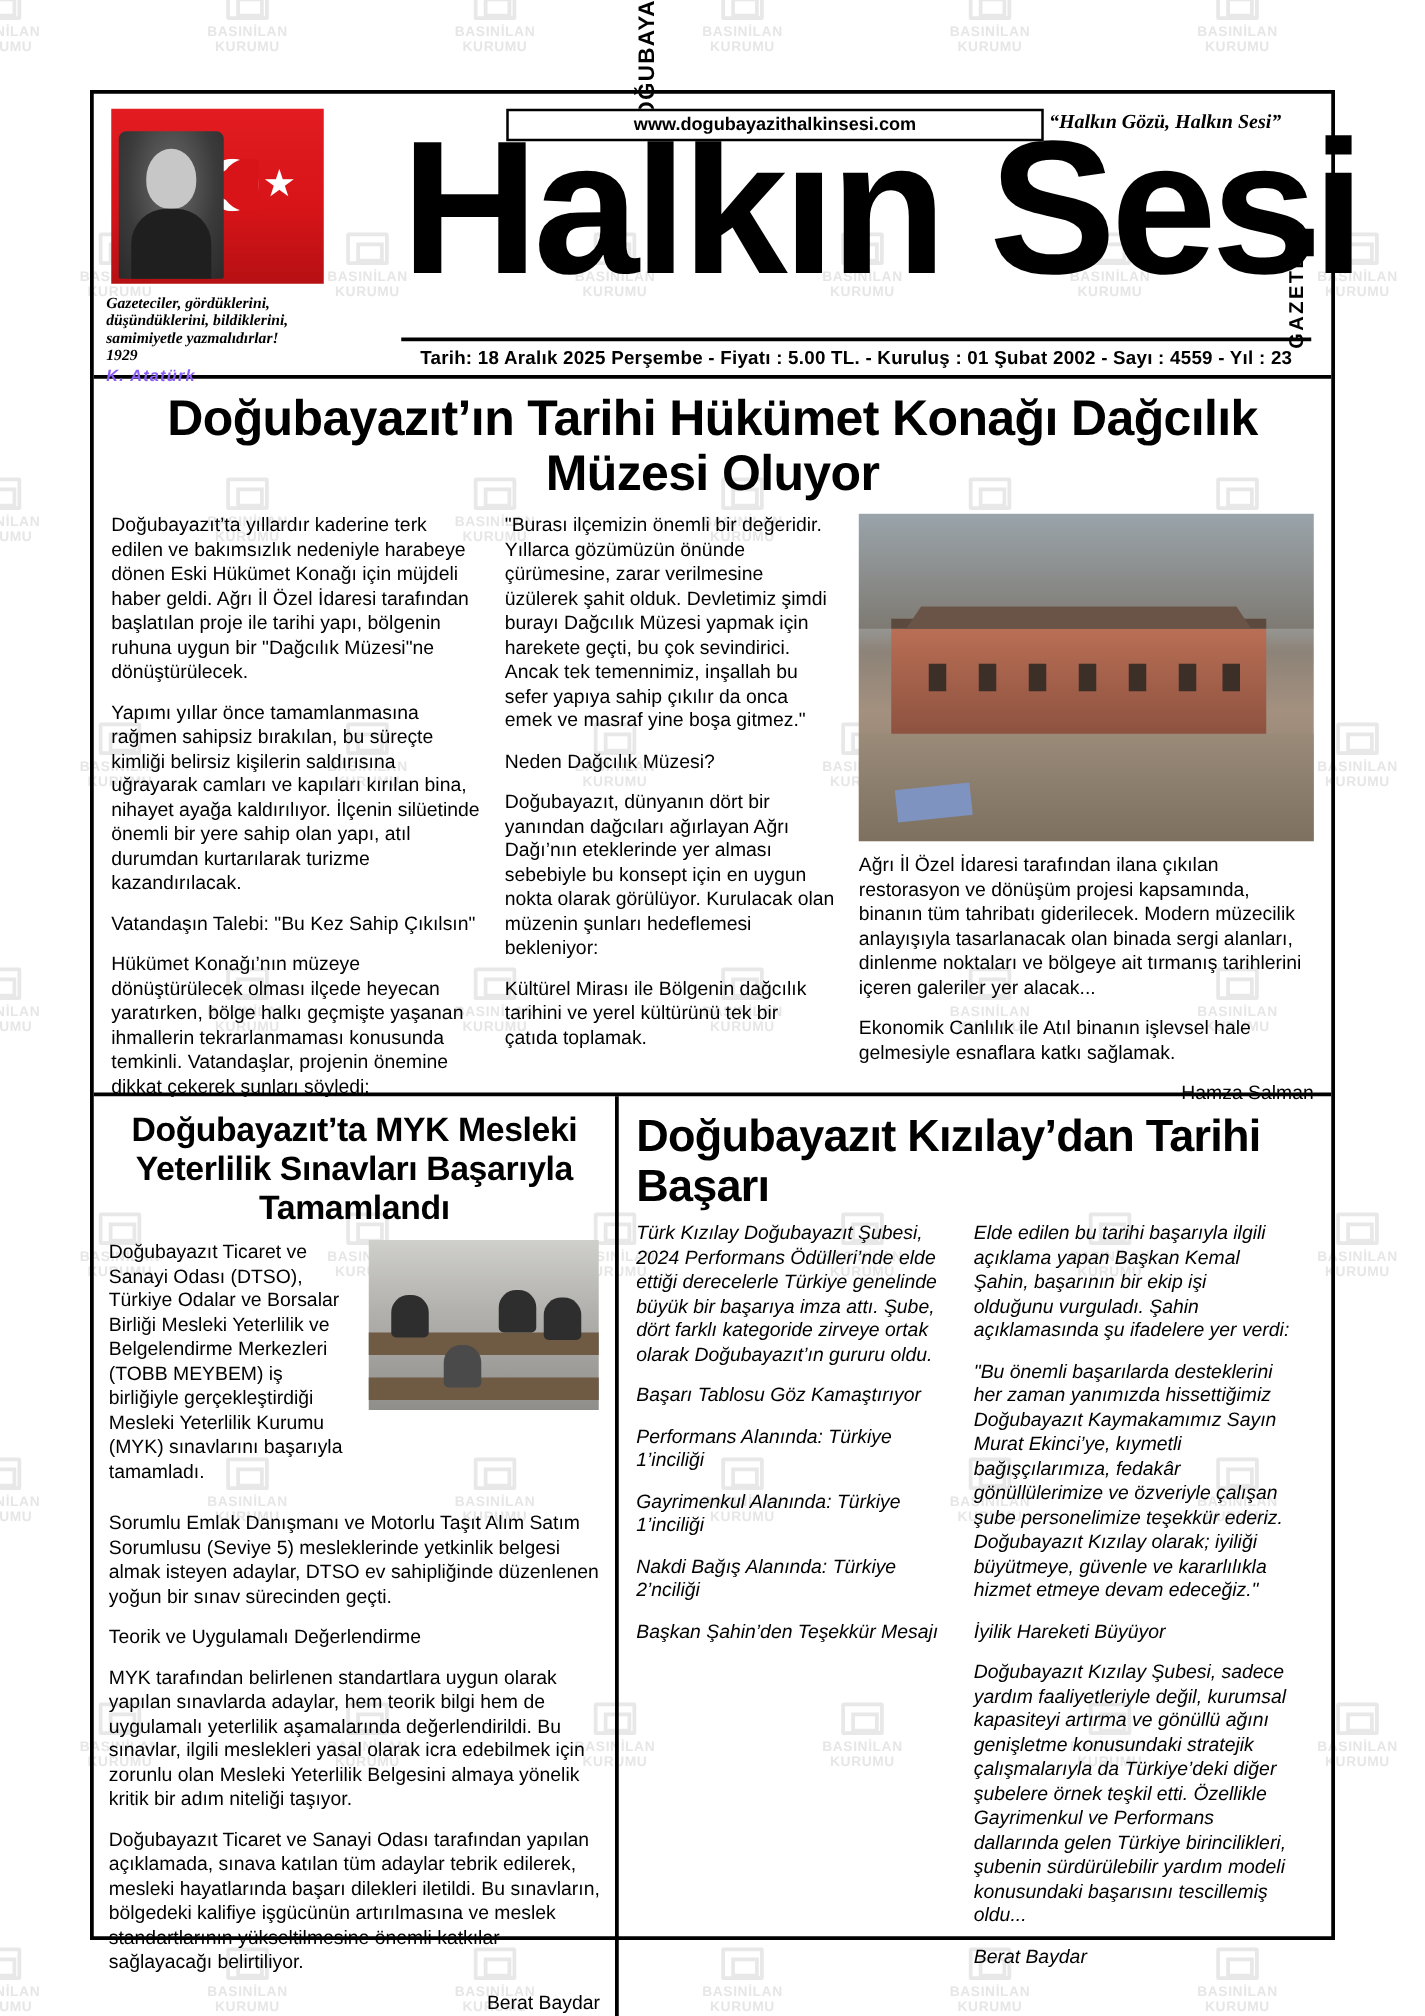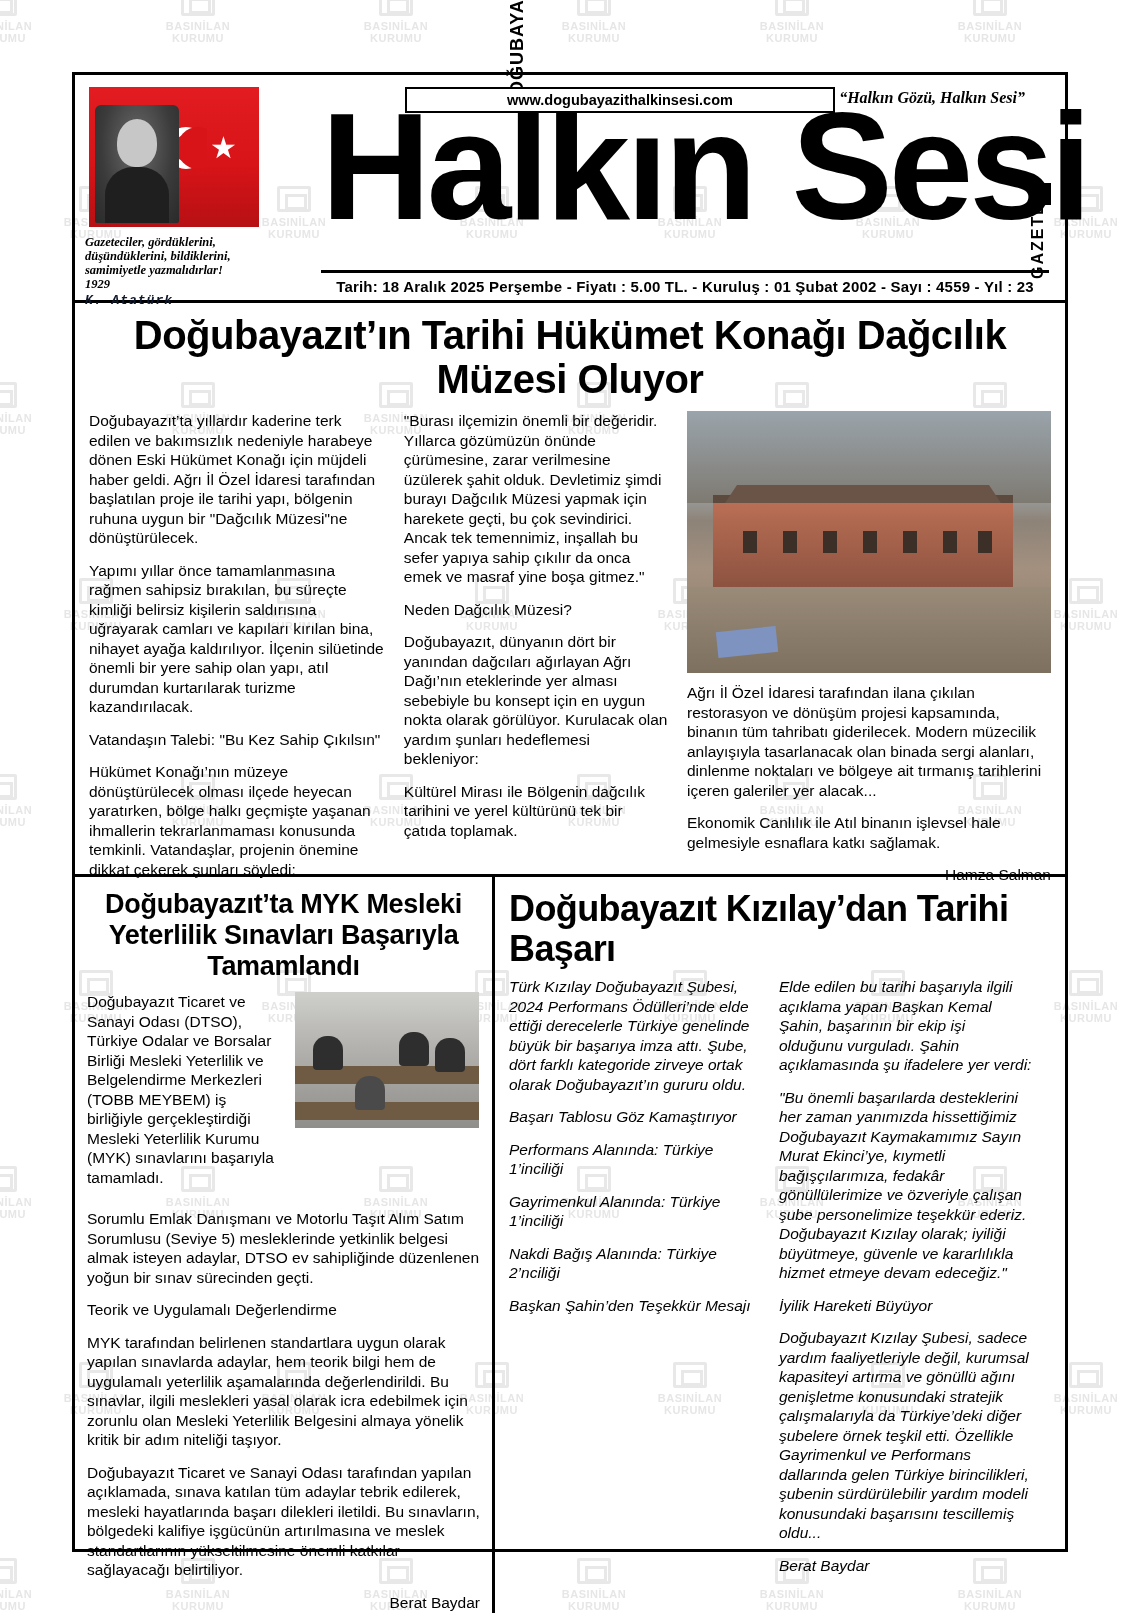--- a/index.html
+++ b/index.html
@@ -102,25 +102,25 @@
   .quote-left {
     position:absolute; left:10px; top:160px;
     width:190px;
     font-family:"Liberation Serif", serif;
     font-style:italic; font-weight:bold;
     font-size:12.5px; line-height:14px;
     color:#000;
   }
   .signature {
     margin-top:3px;
-    font-family:Liberation Mono, monospace;
+    font-family:Liberation Sans, sans-serif;
     font-style:italic;
     font-size:13px;
     letter-spacing:1px;
-    color:#0f172a;
+    color:#8b5cf6;
   }
 
   .vert-left {
     position:absolute; left:210px; top:16px;
     width:150px; height:28px;
     transform:rotate(-90deg);
     transform-origin:0 0;
     font-size:18px; font-weight:bold; letter-spacing:1px;
     color:#000;
     white-space:nowrap;
@@ -388,21 +388,21 @@
       <div class="col c1">
         <p>Doğubayazıt’ta yıllardır kaderine terk edilen ve bakımsızlık nedeniyle harabeye dönen Eski Hükümet Konağı için müjdeli haber geldi. Ağrı İl Özel İdaresi tarafından başlatılan proje ile tarihi yapı, bölgenin ruhuna uygun bir "Dağcılık Müzesi"ne dönüştürülecek.</p>
         <p>Yapımı yıllar önce tamamlanmasına rağmen sahipsiz bırakılan, bu süreçte kimliği belirsiz kişilerin saldırısına uğrayarak camları ve kapıları kırılan bina, nihayet ayağa kaldırılıyor. İlçenin silüetinde önemli bir yere sahip olan yapı, atıl durumdan kurtarılarak turizme kazandırılacak.</p>
         <p>Vatandaşın Talebi: "Bu Kez Sahip Çıkılsın"</p>
         <p>Hükümet Konağı’nın müzeye dönüştürülecek olması ilçede heyecan yaratırken, bölge halkı geçmişte yaşanan ihmallerin tekrarlanmaması konusunda temkinli. Vatandaşlar, projenin önemine dikkat çekerek şunları söyledi:</p>
       </div>
 
       <div class="col c2">
         <p>"Burası ilçemizin önemli bir değeridir. Yıllarca gözümüzün önünde çürümesine, zarar verilmesine üzülerek şahit olduk. Devletimiz şimdi burayı Dağcılık Müzesi yapmak için harekete geçti, bu çok sevindirici. Ancak tek temennimiz, inşallah bu sefer yapıya sahip çıkılır da onca emek ve masraf yine boşa gitmez."</p>
         <p>Neden Dağcılık Müzesi?</p>
-        <p>Doğubayazıt, dünyanın dört bir yanından dağcıları ağırlayan Ağrı Dağı’nın eteklerinde yer alması sebebiyle bu konsept için en uygun nokta olarak görülüyor. Kurulacak olan yardım şunları hedeflemesi bekleniyor:</p>
+        <p>Doğubayazıt, dünyanın dört bir yanından dağcıları ağırlayan Ağrı Dağı’nın eteklerinde yer alması sebebiyle bu konsept için en uygun nokta olarak görülüyor. Kurulacak olan müzenin şunları hedeflemesi bekleniyor:</p>
         <p>Kültürel Mirası ile Bölgenin dağcılık tarihini ve yerel kültürünü tek bir çatıda toplamak.</p>
       </div>
 
       <div class="col c3">
         <div class="photo">
           <div class="hill"></div>
           <div class="ground"></div>
           <div class="bldg">
             <div class="win" style="left:30px"></div>
             <div class="win" style="left:70px"></div>

